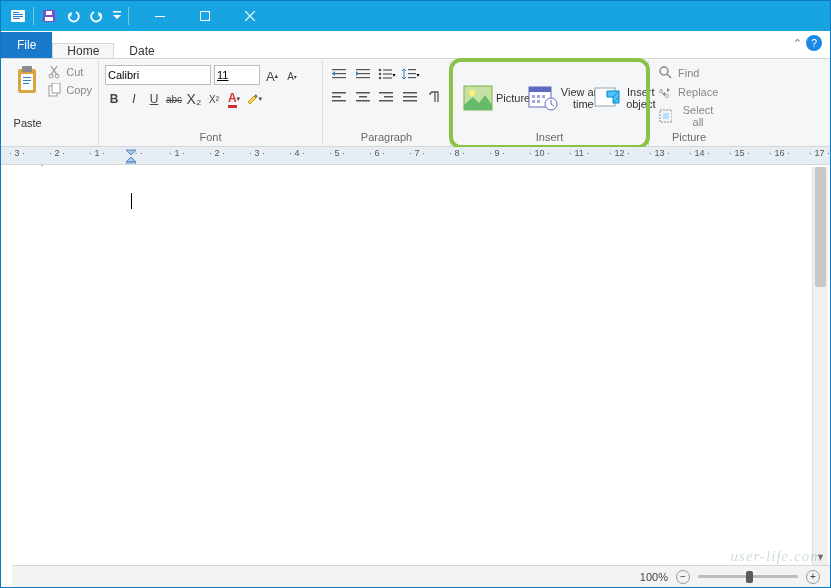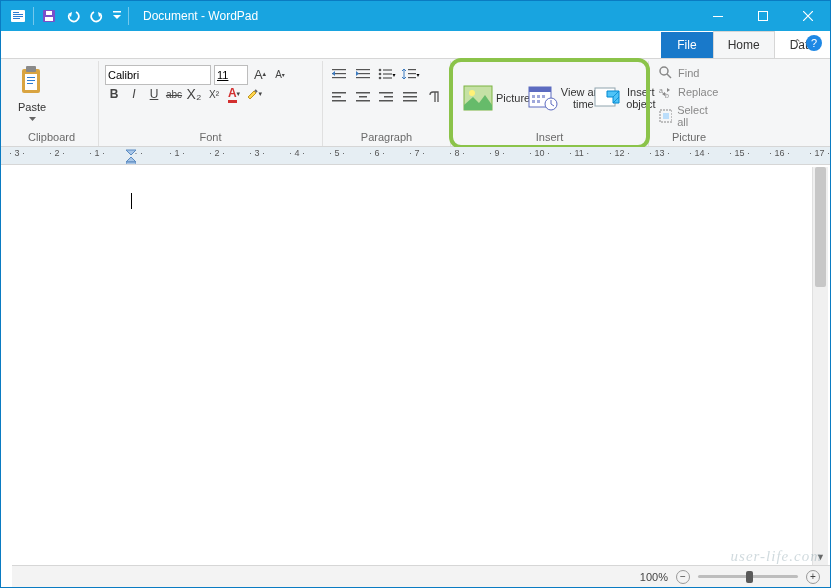--- a/index.html
+++ b/index.html
@@ -6,63 +6,63 @@
 body { width: 831px; height: 588px; background: #fff; overflow: hidden; position: relative; border: 1px solid #0a7bc2; }
 
 .titlebar { height: 30px; background: #18a4e0; display: flex; align-items: center; color: #fff; font-size: 12px; }
 .qat { display: flex; align-items: center; gap: 2px; padding: 0 6px; }
 .qat-btn { width: 22px; height: 22px; display: flex; align-items: center; justify-content: center; cursor: pointer; }
 .qat-sep { width: 1px; height: 18px; background: rgba(255,255,255,0.4); margin: 0 2px; }
 .title-text { flex: 1; text-align: left; padding-left: 6px; }
 .win-controls { display: flex; }
 .win-btn { width: 45px; height: 30px; display: flex; align-items: center; justify-content: center; cursor: pointer; }
 
-.tabbar { height: 28px; background: #fff; display: flex; align-items: flex-end; border-bottom: 1px solid #d6d6d6; position: relative; justify-content: flex-end; }
+.tabbar { height: 28px; background: #fff; display: flex; align-items: flex-end; border-bottom: 1px solid #d6d6d6; position: relative; }
 .file-tab { background: #1979ca; color: #fff; padding: 6px 16px; font-size: 12px; cursor: pointer; }
-.tab { padding: 6px 14px; font-size: 12px; cursor: pointer; color: #333; border: 1px solid transparent; border-bottom: none; }
+.tab { padding: 0 14px; font-size: 12px; cursor: pointer; color: #333; border: 1px solid transparent; border-bottom: none; }
 .tab.active { background: #f5f6f7; border-color: #d6d6d6; }
 .tabbar-right { position: absolute; right: 8px; top: 4px; display: flex; gap: 4px; align-items: center; }
 .help-circle { width: 16px; height: 16px; border-radius: 50%; background: #1e88e5; color: #fff; font-size: 11px; display: flex; align-items: center; justify-content: center; }
 
 .ribbon { height: 88px; background: #f5f6f7; border-bottom: 1px solid #d6d6d6; display: flex; padding: 2px 4px 0; }
 .group { border-right: 1px solid #e0e0e0; padding: 2px 6px; display: flex; flex-direction: column; position: relative; }
 .group-content { flex: 1; display: flex; }
 .group-label { text-align: center; font-size: 11px; color: #6a6a6a; padding: 1px 0; }
 
 
-.paste-btn { display: flex; flex-direction: column; align-items: center; width: 42px; cursor: pointer; font-size: 11px; color: #333; gap: 4px; padding-top: 2px; }
+.paste-btn { display: flex; flex-direction: column; align-items: center; width: 42px; cursor: pointer; font-size: 11px; color: #333; gap: 20px; padding-top: 2px; }
 .clip-side { display: flex; flex-direction: column; padding: 2px 0 0 4px; gap: 4px; }
 .clip-item { display: flex; align-items: center; gap: 4px; font-size: 11px; color: #888; cursor: pointer; }
 
 
-.font-row1 { display: flex; gap: 3px; align-items: flex-start; }
+.font-row1 { display: flex; gap: 3px; align-items: flex-end; margin-bottom: 5px; }
 .font-select { border: 1px solid #bdbdbd; background: #fff; font-size: 11px; height: 20px; padding: 0 2px; }
 .font-name { width: 106px; }
-.font-size { width: 34px; text-decoration: underline; }
+.font-size { width: 46px; text-decoration: underline; }
 .font-btns { display: flex; gap: 2px; }
 .ribbon-icn { width: 18px; height: 18px; display: flex; align-items: center; justify-content: center; font-size: 12px; cursor: pointer; color: #444; border: 1px solid transparent; }
 .font-row2 { display: flex; gap: 2px; align-items: center; }
 .bold { font-weight: bold; }
 .italic { font-style: italic; }
 .underline { text-decoration: underline; }
 .strike { text-decoration: line-through; }
 
 
 .para-col { display: flex; flex-direction: column; gap: 5px; }
 .para-row { display: flex; gap: 4px; }
 .para-icn { width: 20px; height: 18px; display: flex; align-items: center; justify-content: center; cursor: pointer; border: 1px solid transparent; }
 
 
 .insert-group { position: relative; }
 .insert-highlight { position: absolute; border: 4px solid #8bc34a; border-radius: 12px; pointer-events: none; top: -3px; left: -2px; right: -2px; bottom: -3px; }
 .insert-item { display: flex; flex-direction: row; align-items: center; justify-content: flex-start; padding: 3px 6px 0; cursor: pointer; font-size: 11px; color: #333; min-width: 42px; text-align: center; line-height: 12px; gap: 3px; }
 .insert-icon { width: 32px; height: 30px; display: flex; align-items: center; justify-content: center; }
 
 
-.edit-col { display: flex; flex-direction: column; gap: 3px; padding-top: 2px; }
+.edit-col { display: flex; flex-direction: column; gap: 3px; padding-top: 2px; text-align: center; }
 .edit-item { display: flex; align-items: center; gap: 5px; font-size: 11px; color: #888; cursor: pointer; padding: 1px 4px; }
 
 
 .ruler { height: 18px; background: #e6eef3; border-bottom: 1px solid #d6d6d6; position: relative; font-size: 9px; color: #555; overflow: hidden; }
 .ruler-margin-marker { position: absolute; left: 125px; top: 0; }
 .ruler-scale { position: absolute; top: 1px; left: 8px; right: 0; white-space: nowrap; letter-spacing: 0; font-family: monospace; font-size: 9px; }
 .ruler-tick { display: inline-block; width: 40px; text-align: left; }
 
 
 .doc-area { position: absolute; top: 166px; left: 2px; right: 2px; bottom: 22px; background: #fff; overflow: hidden; }
@@ -118,21 +118,20 @@
         </svg>
     </div>
     <div class="qat-btn" style="width:14px;">
       <svg width="8" height="10">
           <rect y="0" width="8" height="1.5" fill="#fff"></rect>
           <path d="M0 4 L4 8 L8 4 Z" fill="#fff"></path>
         </svg>
     </div>
     <div class="qat-sep"></div>
   </div>
-  <div class="title-text">Document - WordPad</div>
   <div class="win-controls">
     <div class="win-btn">
         <svg width="10" height="10">
           <rect y="5" width="10" height="1" fill="#fff"></rect>
         </svg>
       </div>
     <div class="win-btn">
         <svg width="10" height="10">
           <rect x="0.5" y="0.5" width="9" height="9" fill="none" stroke="#fff"></rect>
         </svg>
@@ -165,20 +164,37 @@
             <rect x="8" y="1" width="10" height="6" fill="#8a8a8a" rx="1"></rect>
             <rect x="7" y="9" width="12" height="16" fill="#fff"></rect>
             <rect x="9" y="12" width="8" height="1" fill="#2b7cd3"></rect>
             <rect x="9" y="15" width="8" height="1" fill="#2b7cd3"></rect>
             <rect x="9" y="18" width="6" height="1" fill="#2b7cd3"></rect>
           </svg>
         <span>Paste</span>
         <svg width="7" height="4">
             <path d="M0 0 L3.5 4 L7 0 Z" fill="#666"></path>
           </svg>
+      </div>
+      <div class="clip-side">
+        <div class="clip-item">
+          <svg width="14" height="14">
+              <path d="M3 1 L9 10 M9 1 L3 10" stroke="#999" stroke-width="1.3"></path>
+              <circle cx="3" cy="11" r="2" fill="none" stroke="#999"></circle>
+              <circle cx="9" cy="11" r="2" fill="none" stroke="#999"></circle>
+            </svg>
+          <span>Cut</span>
+        </div>
+        <div class="clip-item">
+          <svg width="14" height="14">
+              <rect x="1" y="3" width="8" height="10" fill="#fff" stroke="#999"></rect>
+              <rect x="4" y="0" width="8" height="10" fill="#fff" stroke="#999"></rect>
+            </svg>
+          <span>Copy</span>
+        </div>
       </div>
     </div>
     <div class="group-label">Clipboard</div>
   </div>
 
   <div class="group" style="width:224px;">
     <div class="group-content" style="flex-direction:column;padding-top:2px;">
       <div class="font-row1">
         <input class="font-select font-name" value="Calibri" style="">
         <input class="font-select font-size" value="11" style="">

